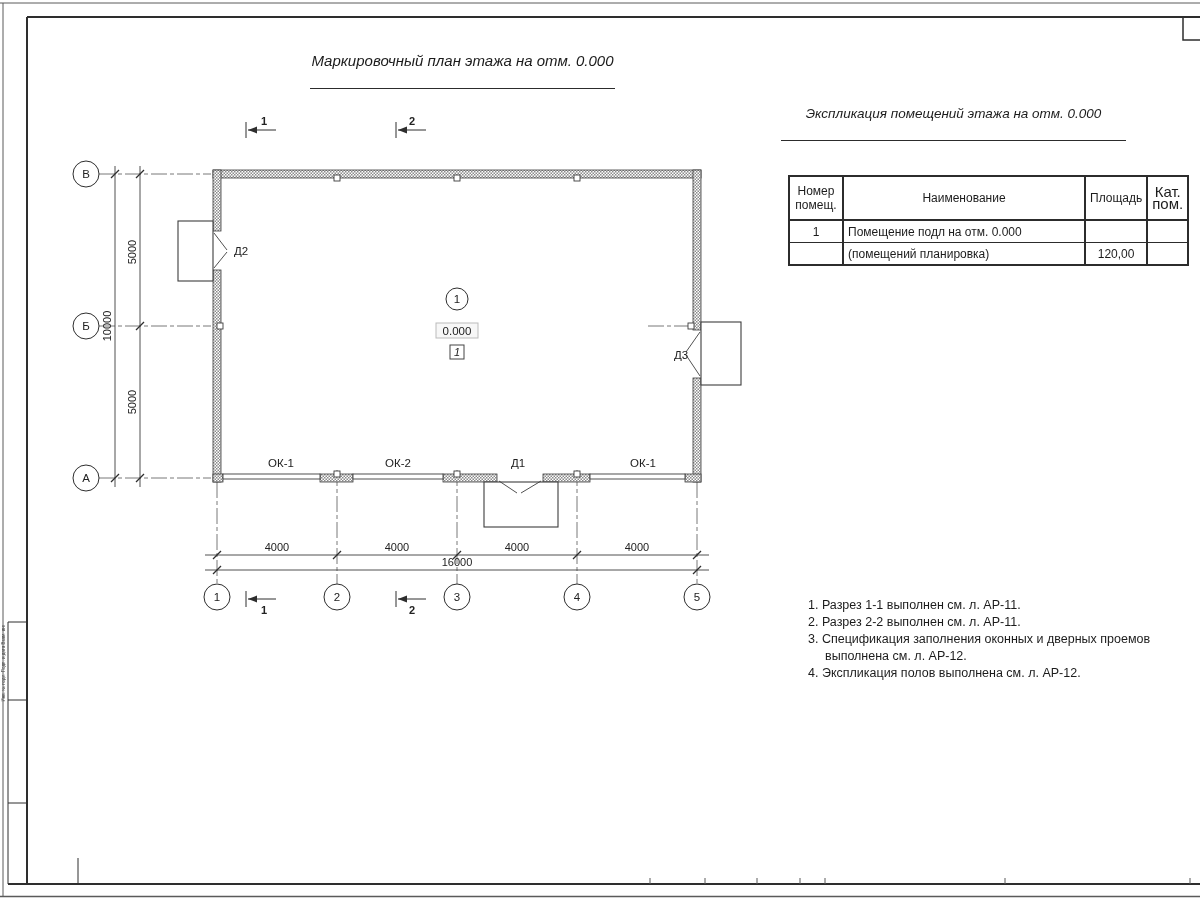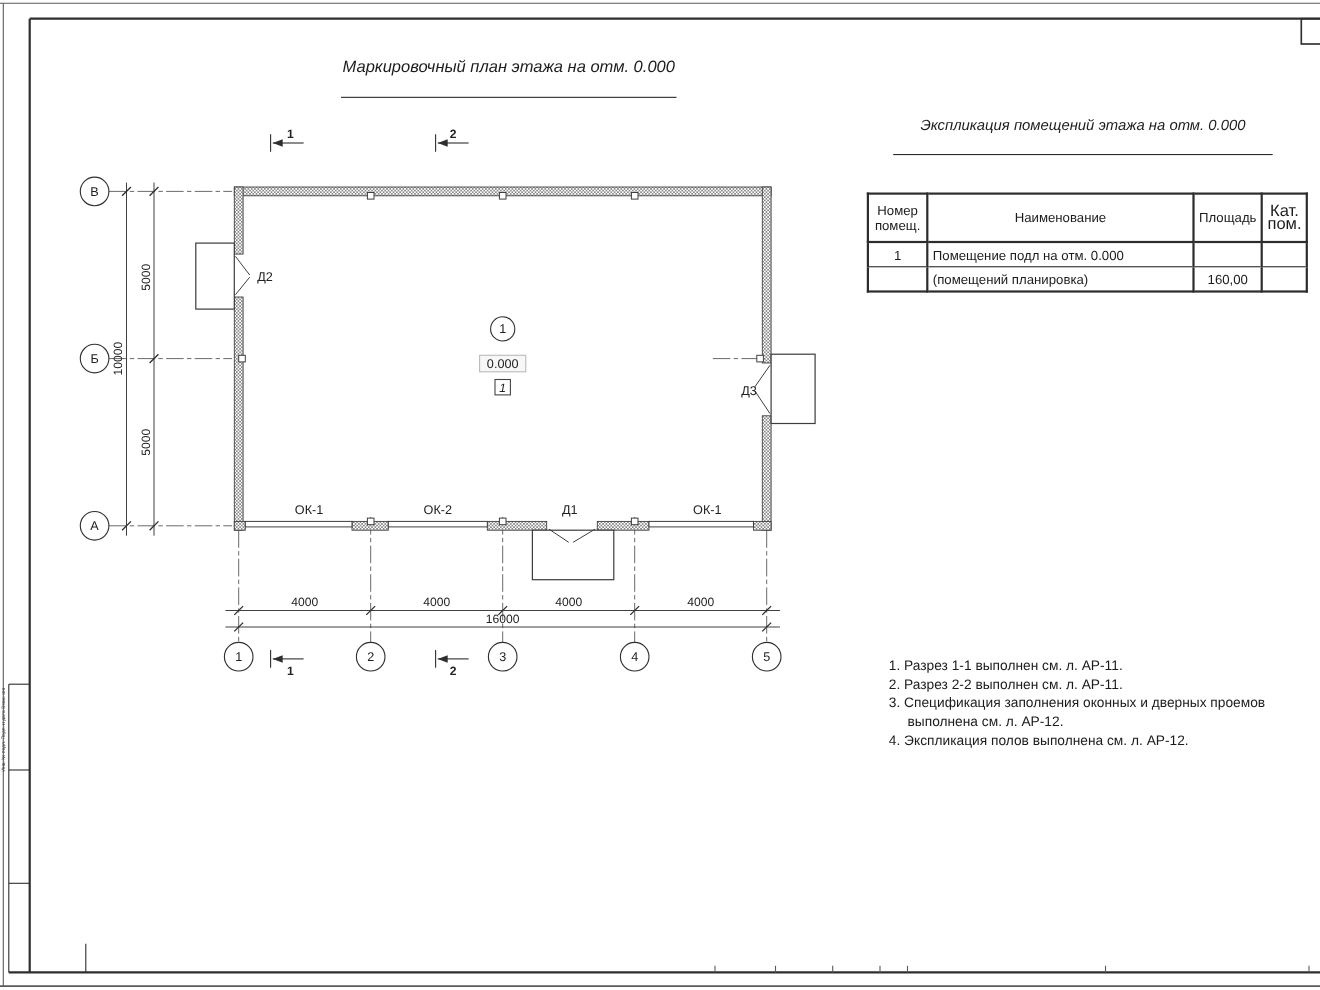--- a/index.html
+++ b/index.html
@@ -7,21 +7,21 @@
          font-family:"Liberation Sans",sans-serif;color:#222;}
   svg{position:absolute;left:0;top:0;}
   svg text{font-family:"Liberation Sans",sans-serif;fill:#222;}
   .dimtxt{font-size:11px;}
   .axtxt{font-size:11.5px;}
   .lbl{font-size:11.5px;}
   .sectxt{font-size:11px;font-weight:bold;}
   .title{position:absolute;font-style:italic;font-weight:400;color:#1c1c1c;
          text-align:center;border-bottom:1.4px solid #2c2c2c;padding-bottom:19px;}
   #plan-title{left:310px;top:52px;width:305px;font-size:15px;}
-  #table-title{left:812px;top:106px;width:345px;font-size:13.5px;}
+  #table-title{left:781px;top:106px;width:345px;font-size:13.5px;}
   #rooms-table{position:absolute;left:788px;top:175px;border-collapse:collapse;
                font-size:12px;color:#1c1c1c;}
   #rooms-table th,#rooms-table td{border-left:2px solid #2c2c2c;border-right:2px solid #2c2c2c;
                padding:1px 4px;background:#fff;}
   #rooms-table thead th{border-top:2px solid #2c2c2c;border-bottom:2px solid #2c2c2c;
                font-weight:normal;text-align:center;height:40px;}
   #rooms-table tbody td{border-bottom:1px solid #2c2c2c;height:19px;}
   #rooms-table tbody tr:last-child td{border-bottom:2px solid #2c2c2c;}
   .c-num{width:44px;text-align:center;}
   .c-name{width:232px;text-align:left;margin-left:16px;}
@@ -232,21 +232,21 @@
     <tbody>
       <tr>
         <td class="c-num">1</td>
         <td class="c-name">Помещение подл на отм. 0.000</td>
         <td class="c-area"></td>
         <td class="c-cat"></td>
       </tr>
       <tr>
         <td class="c-num"></td>
         <td class="c-name">(помещений планировка)</td>
-        <td class="c-area">160,00</td>
+        <td class="c-area">120,00</td>
         <td class="c-cat"></td>
       </tr>
     </tbody>
   </table>
 
   <div id="notes">
     <div class="note">1. Разрез 1-1 выполнен см. л. АР-11.</div>
     <div class="note">2. Разрез 2-2 выполнен см. л. АР-11.</div>
     <div class="note">3. Спецификация заполнения оконных и дверных проемов выполнена см. л. АР-12.</div>
     <div class="note">4. Экспликация полов выполнена см. л. АР-12.</div>

